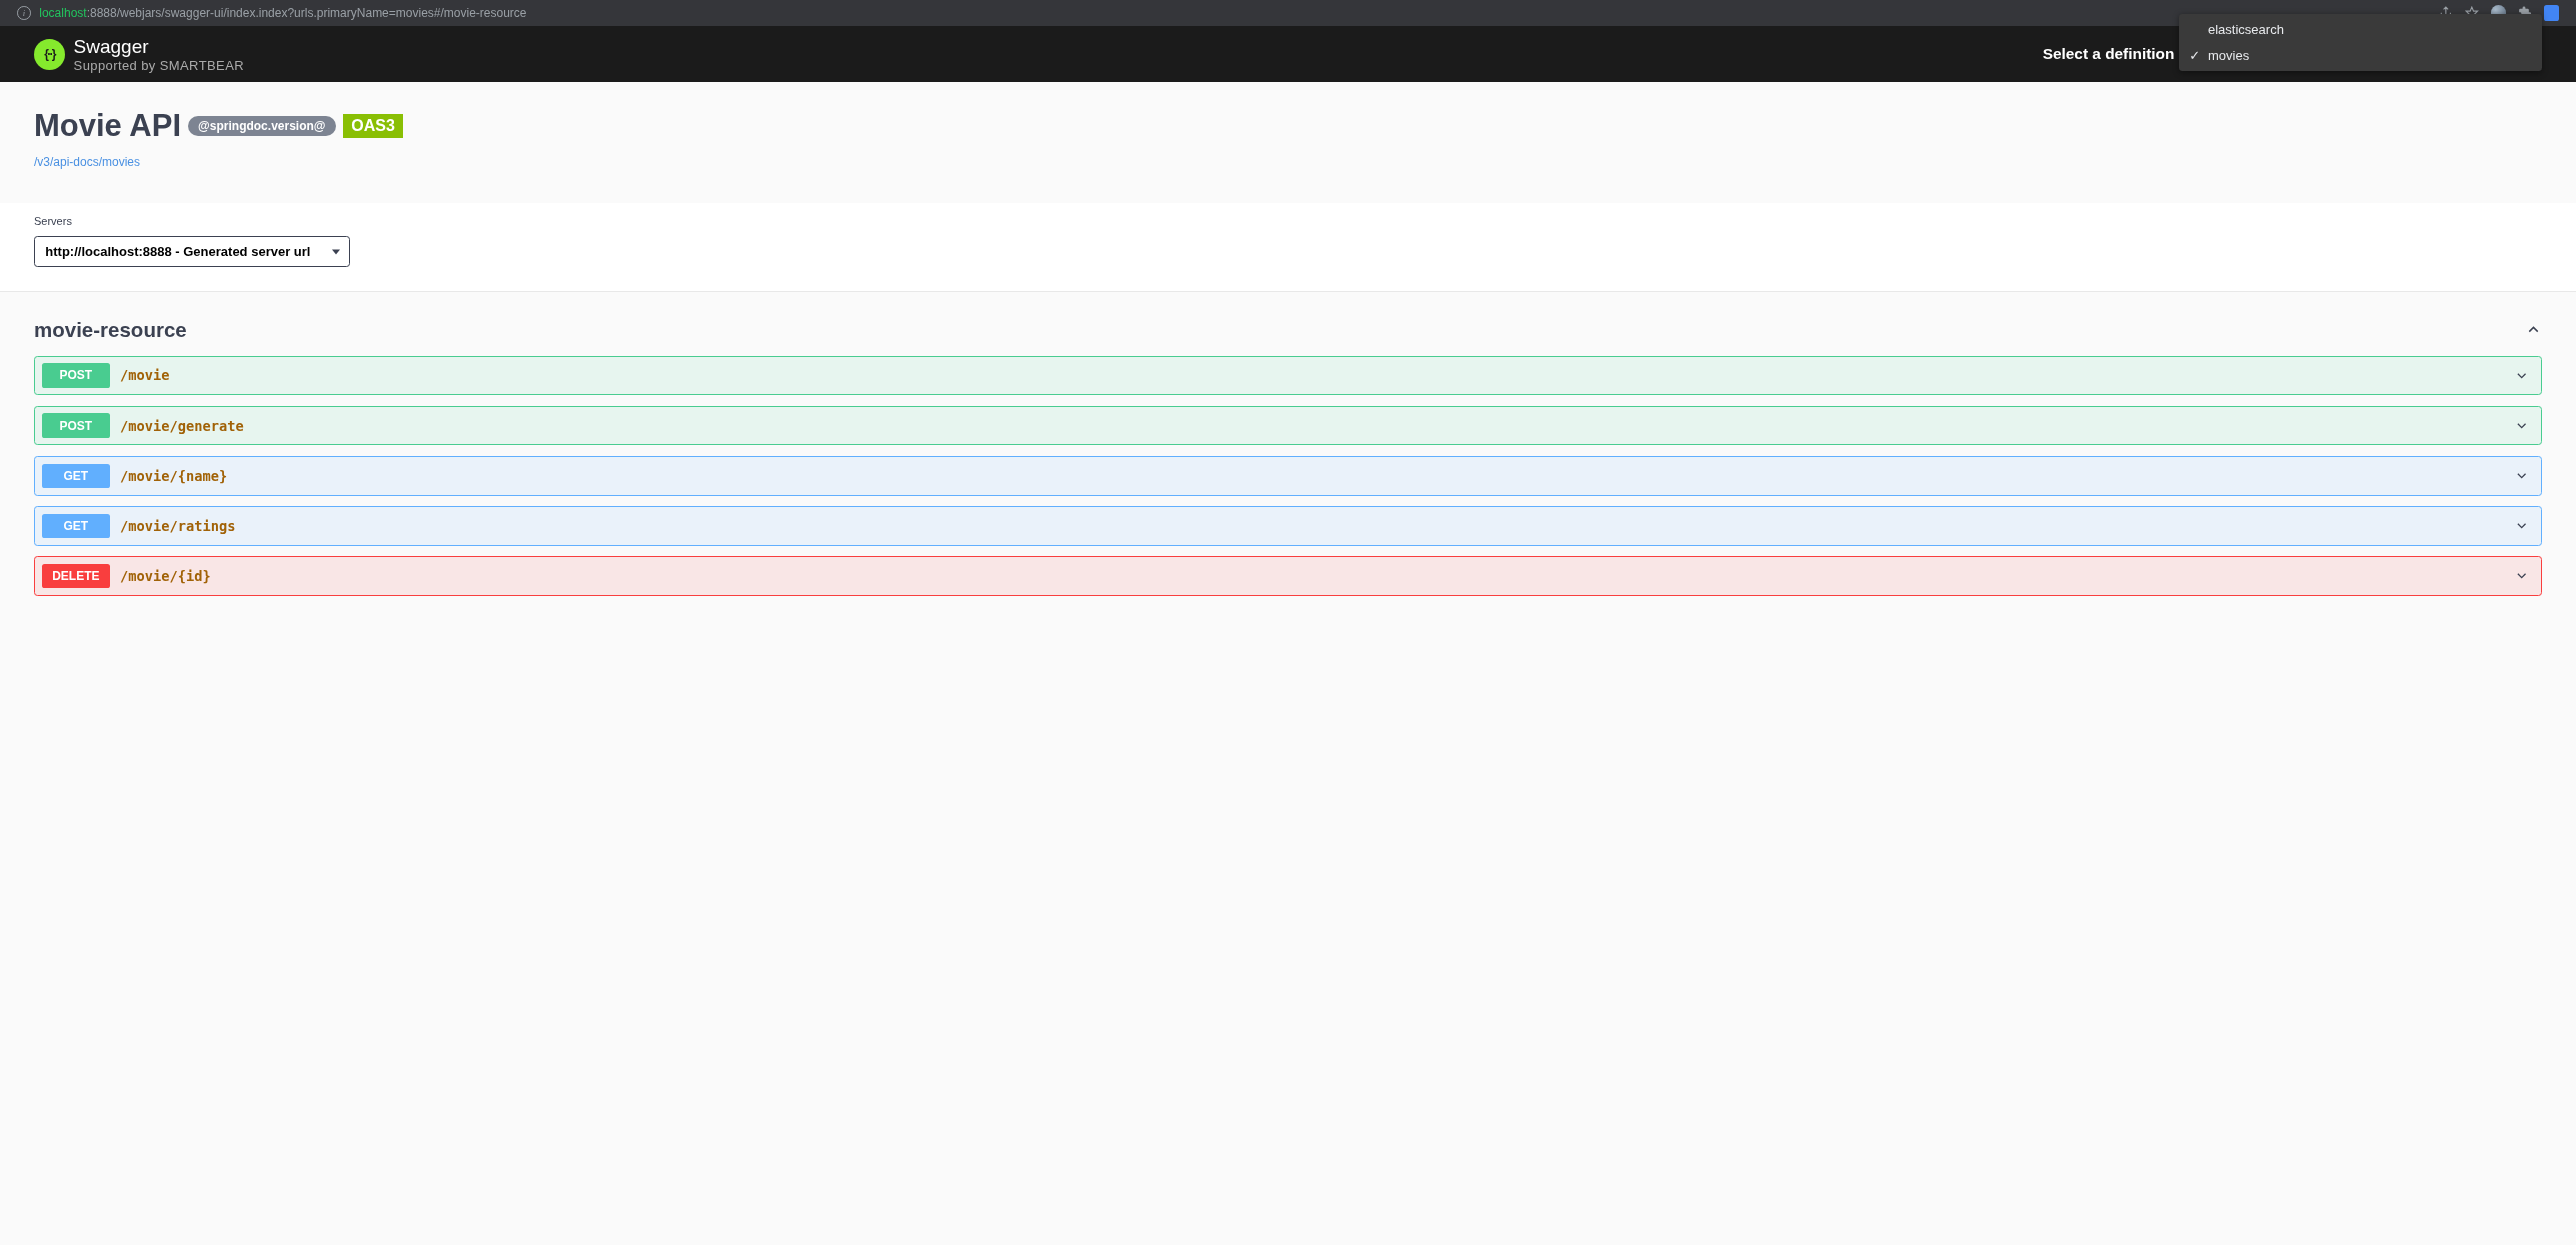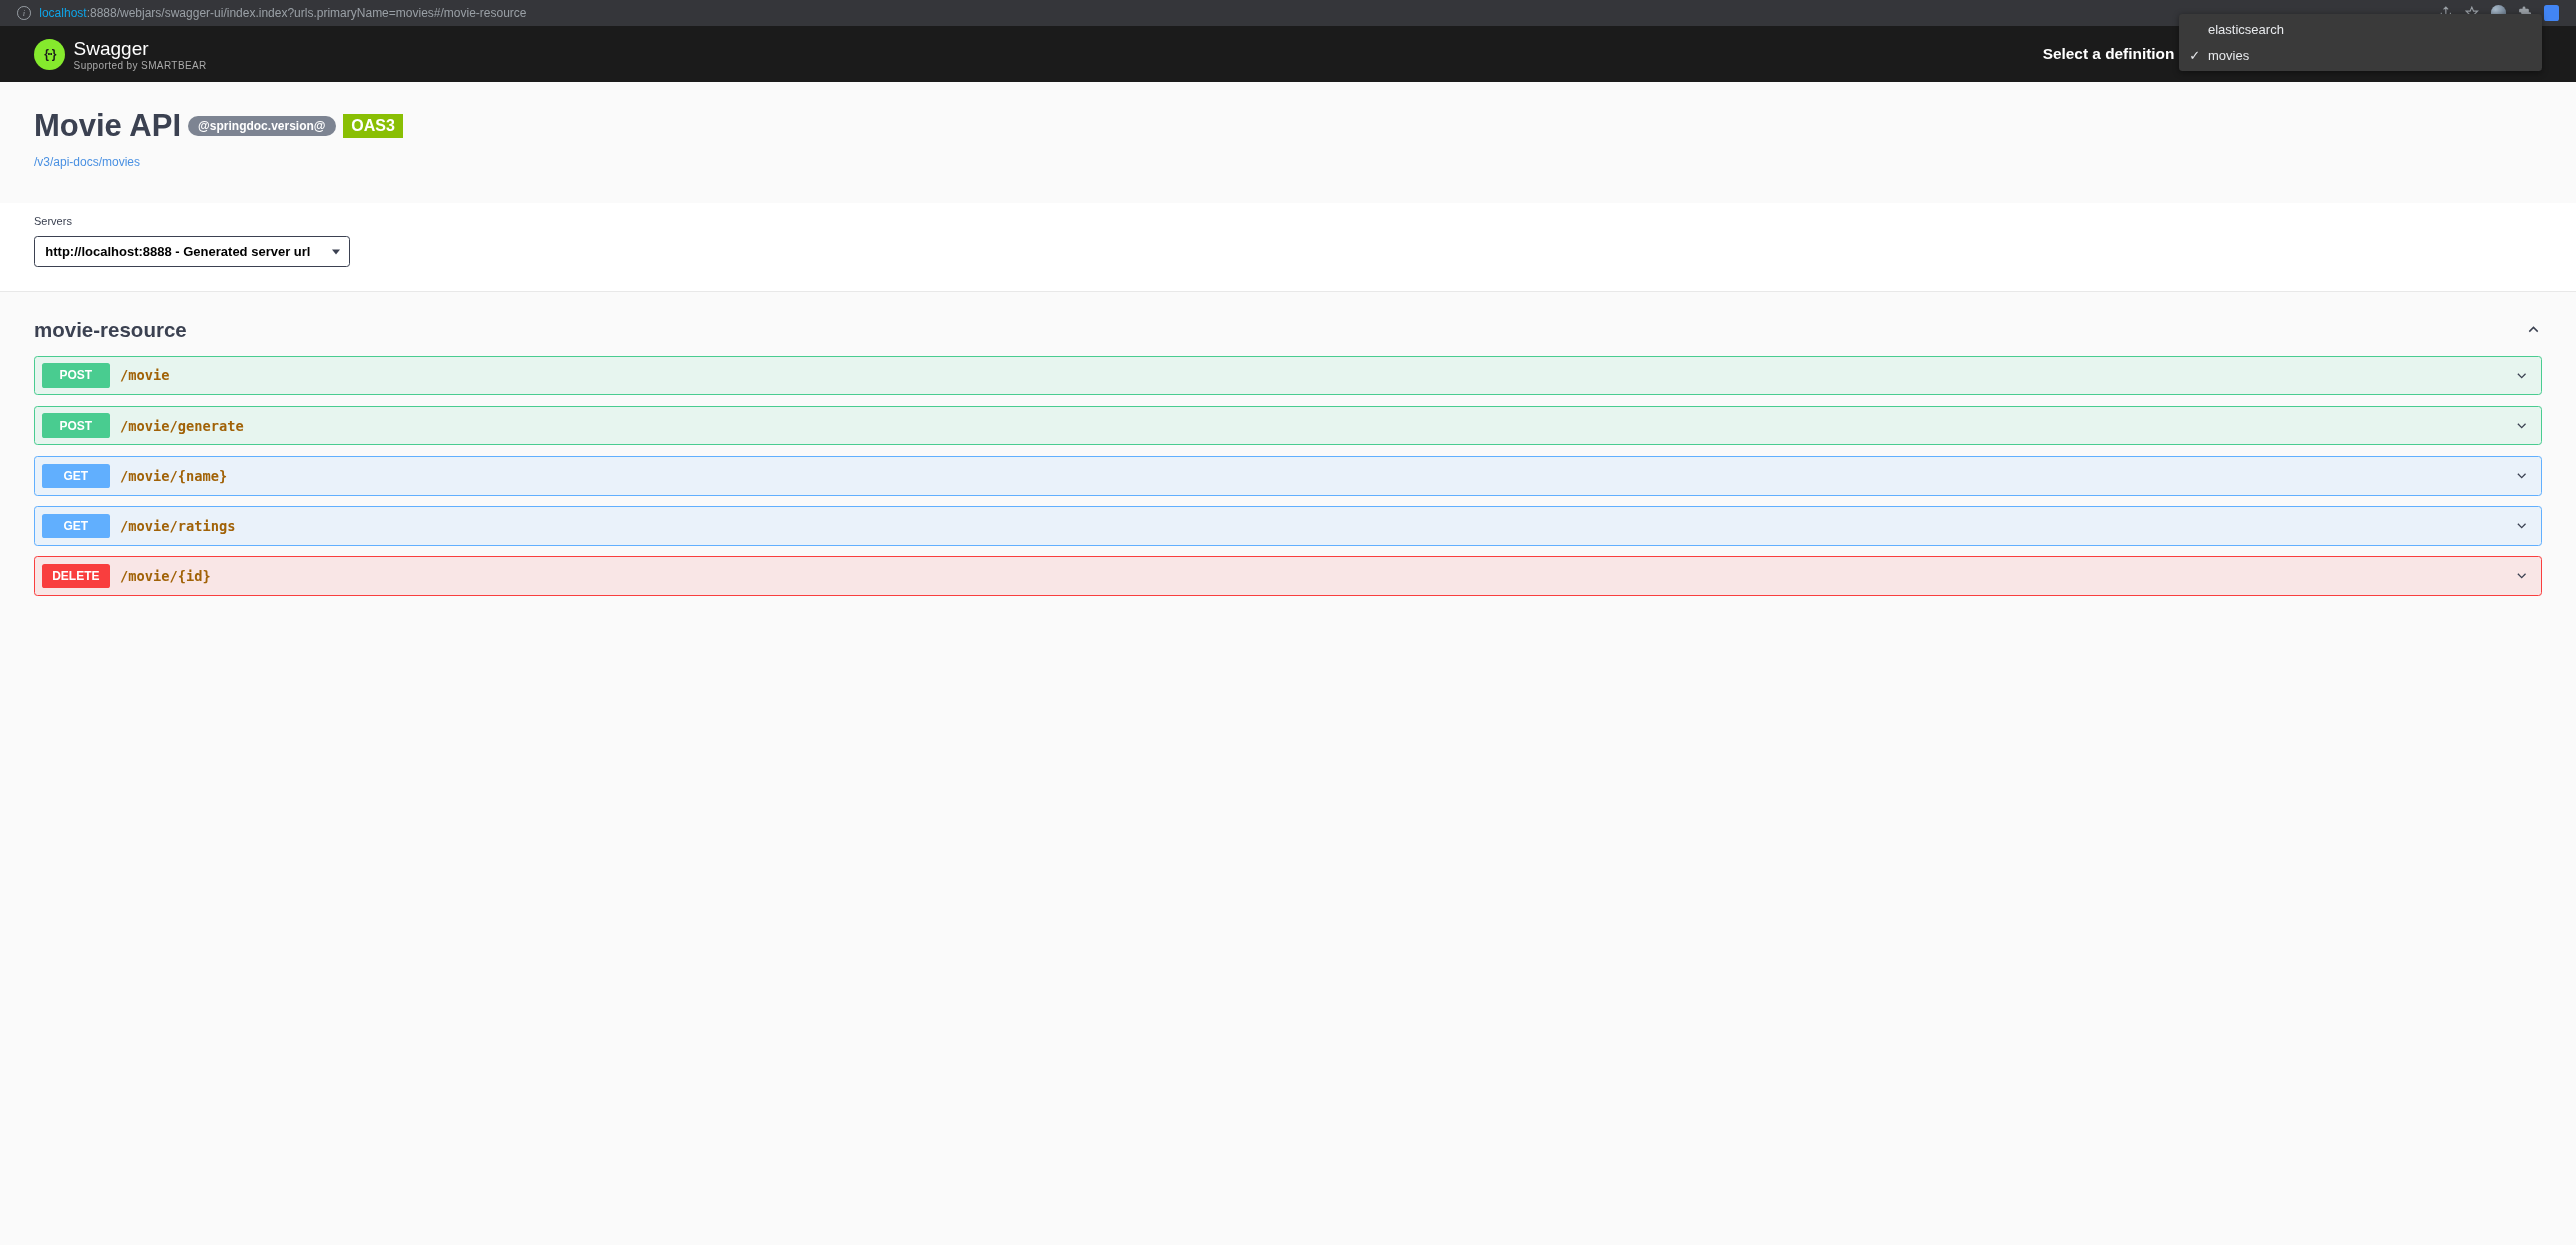--- a/index.html
+++ b/index.html
@@ -1,31 +1,31 @@
 <!DOCTYPE html>
 <html style="font-size:13.7px"><head>
   <meta charset="utf-8">
   <style>
     * { margin: 0; padding: 0; box-sizing: border-box; }
     body { font-family: -apple-system, BlinkMacSystemFont, "Segoe UI", sans-serif; background: #fafafa; }
     
     .browser-bar { background: #35363a; height: 26px; display: flex; align-items: center; padding: 0 17px; gap: 8.6px; position: relative; }
     .info-icon { color: #9aa0a6; width: 13.7px; height: 13.7px; border: 1.3px solid #9aa0a6; border-radius: 50%; display: inline-flex; align-items: center; justify-content: center; font-size: 8.6px; font-style: italic; font-family: serif; }
     .url-text { color: #9aa0a6; font-size: 12px; flex: 1; }
-    .url-text .host { color: #0ea5e9; }
+    .url-text .host { color: #22c55e; }
     .browser-icons { display: flex; gap: 12px; align-items: center; }
     .browser-icon { width: 13.7px; height: 13.7px; color: #9aa0a6; }
     .avatar { width: 15.4px; height: 15.4px; border-radius: 50%; background: radial-gradient(circle at 30% 30%, #aabbcc, #556677); }
     .ext-badge { width: 15.4px; height: 15.4px; background: #4285f4; border-radius: 2.6px; font-size: 6.8px; color: white; display: flex; align-items: center; justify-content: center; }
     
     .topbar { background: #1b1b1b; height: 56px; display: flex; align-items: center; padding: 0 34px; justify-content: space-between; position: relative; }
     .logo-wrap { display: flex; align-items: center; gap: 8.6px; }
     .logo-badge { width: 31px; height: 31px; background: #85ea2d; border-radius: 50%; display: flex; align-items: center; justify-content: center; color: #1b1b1b; font-weight: bold; font-size: 12px; letter-spacing: -1.7px; }
     .logo-text { color: #fff; font-size: 19px; font-weight: 400; }
-    .logo-sub { color: #aaa; font-size: 10px; display: block; text-align: center; letter-spacing: 0.4px; }
+    .logo-sub { color: #aaa; font-size: 13px; display: block; text-align: center; letter-spacing: 0.4px; }
     .topbar-right { display: flex; align-items: center; gap: 8.6px; }
     .select-label { color: #fff; font-weight: bold; font-size: 15.4px; }
     .def-select { width: 359px; height: 31px; }
     
     .dropdown-menu { position: absolute; top: 14px; right: 34px; width: 363px; background: #3a3a3a; border-radius: 3.4px; box-shadow: 0 1.7px 6.8px rgba(0,0,0,0.4); z-index: 100; padding: 3.4px 0; }
     .dropdown-item { padding: 5.1px 13.7px 5.1px 29px; color: #e8eaed; font-size: 13px; cursor: pointer; position: relative; }
     .dropdown-item.selected::before { content: "✓"; position: absolute; left: 10.3px; }
     
     .info-section { padding: 26px 34px 34px; background: #fafafa; }
     .title-row { display: flex; align-items: center; gap: 6.8px; margin-bottom: 10.3px; }

